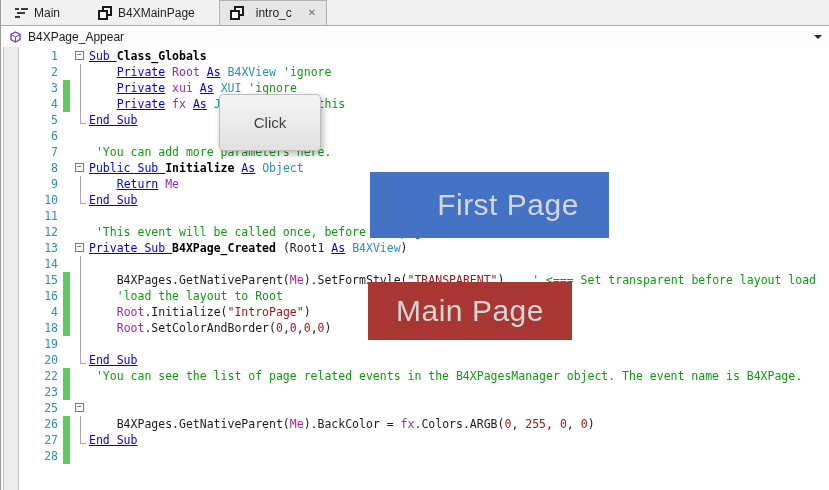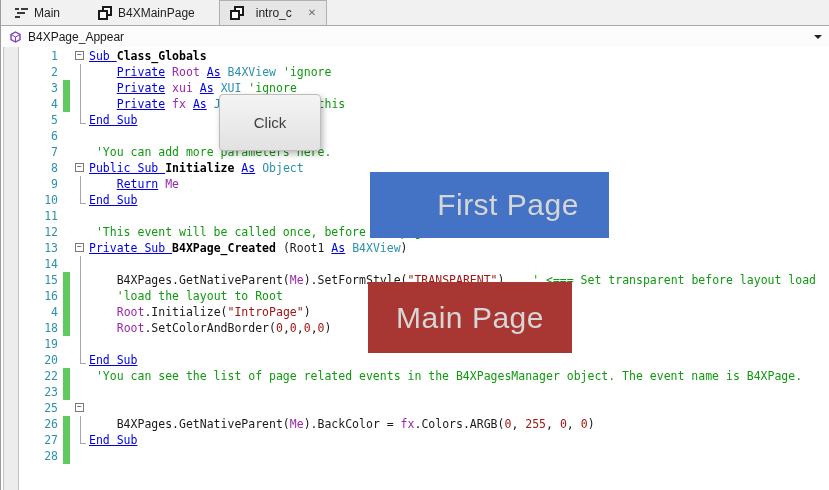--- a/index.html
+++ b/index.html
@@ -76,21 +76,21 @@
     border:1px solid #BDBDBD;border-radius:4px;
     box-shadow:2px 3px 6px rgba(0,0,0,.28);
     display:flex;align-items:center;justify-content:center;
     font-size:15px;color:#3F3F3F;
   }
   .panel{
     position:absolute;display:flex;align-items:center;justify-content:center;
     color:var(--panel-text,#D6D6D6);font-size:30px;font-weight:300;letter-spacing:.5px;
   }
   .panel.first{left:369px;top:172px;width:202px;height:66px;background:var(--first-page,#4472C4);padding-left:37px;}
-  .panel.main{left:367px;top:282px;width:204px;height:71px;background:var(--main-page,#A83734);}
+  .panel.main{left:367px;top:282px;width:204px;height:58px;background:var(--main-page,#A83734);}
 </style>
 </head>
 <body>
 
 <div class="tabbar">
   <div class="tab first">
     <span class="icon-module">
       <svg width="13" height="11" viewBox="0 0 13 11">
         <rect x="0" y="1" width="4" height="2" fill="#3C3C3C"></rect>
           <rect x="6" y="1" width="7" height="2" fill="#3C3C3C"></rect>

